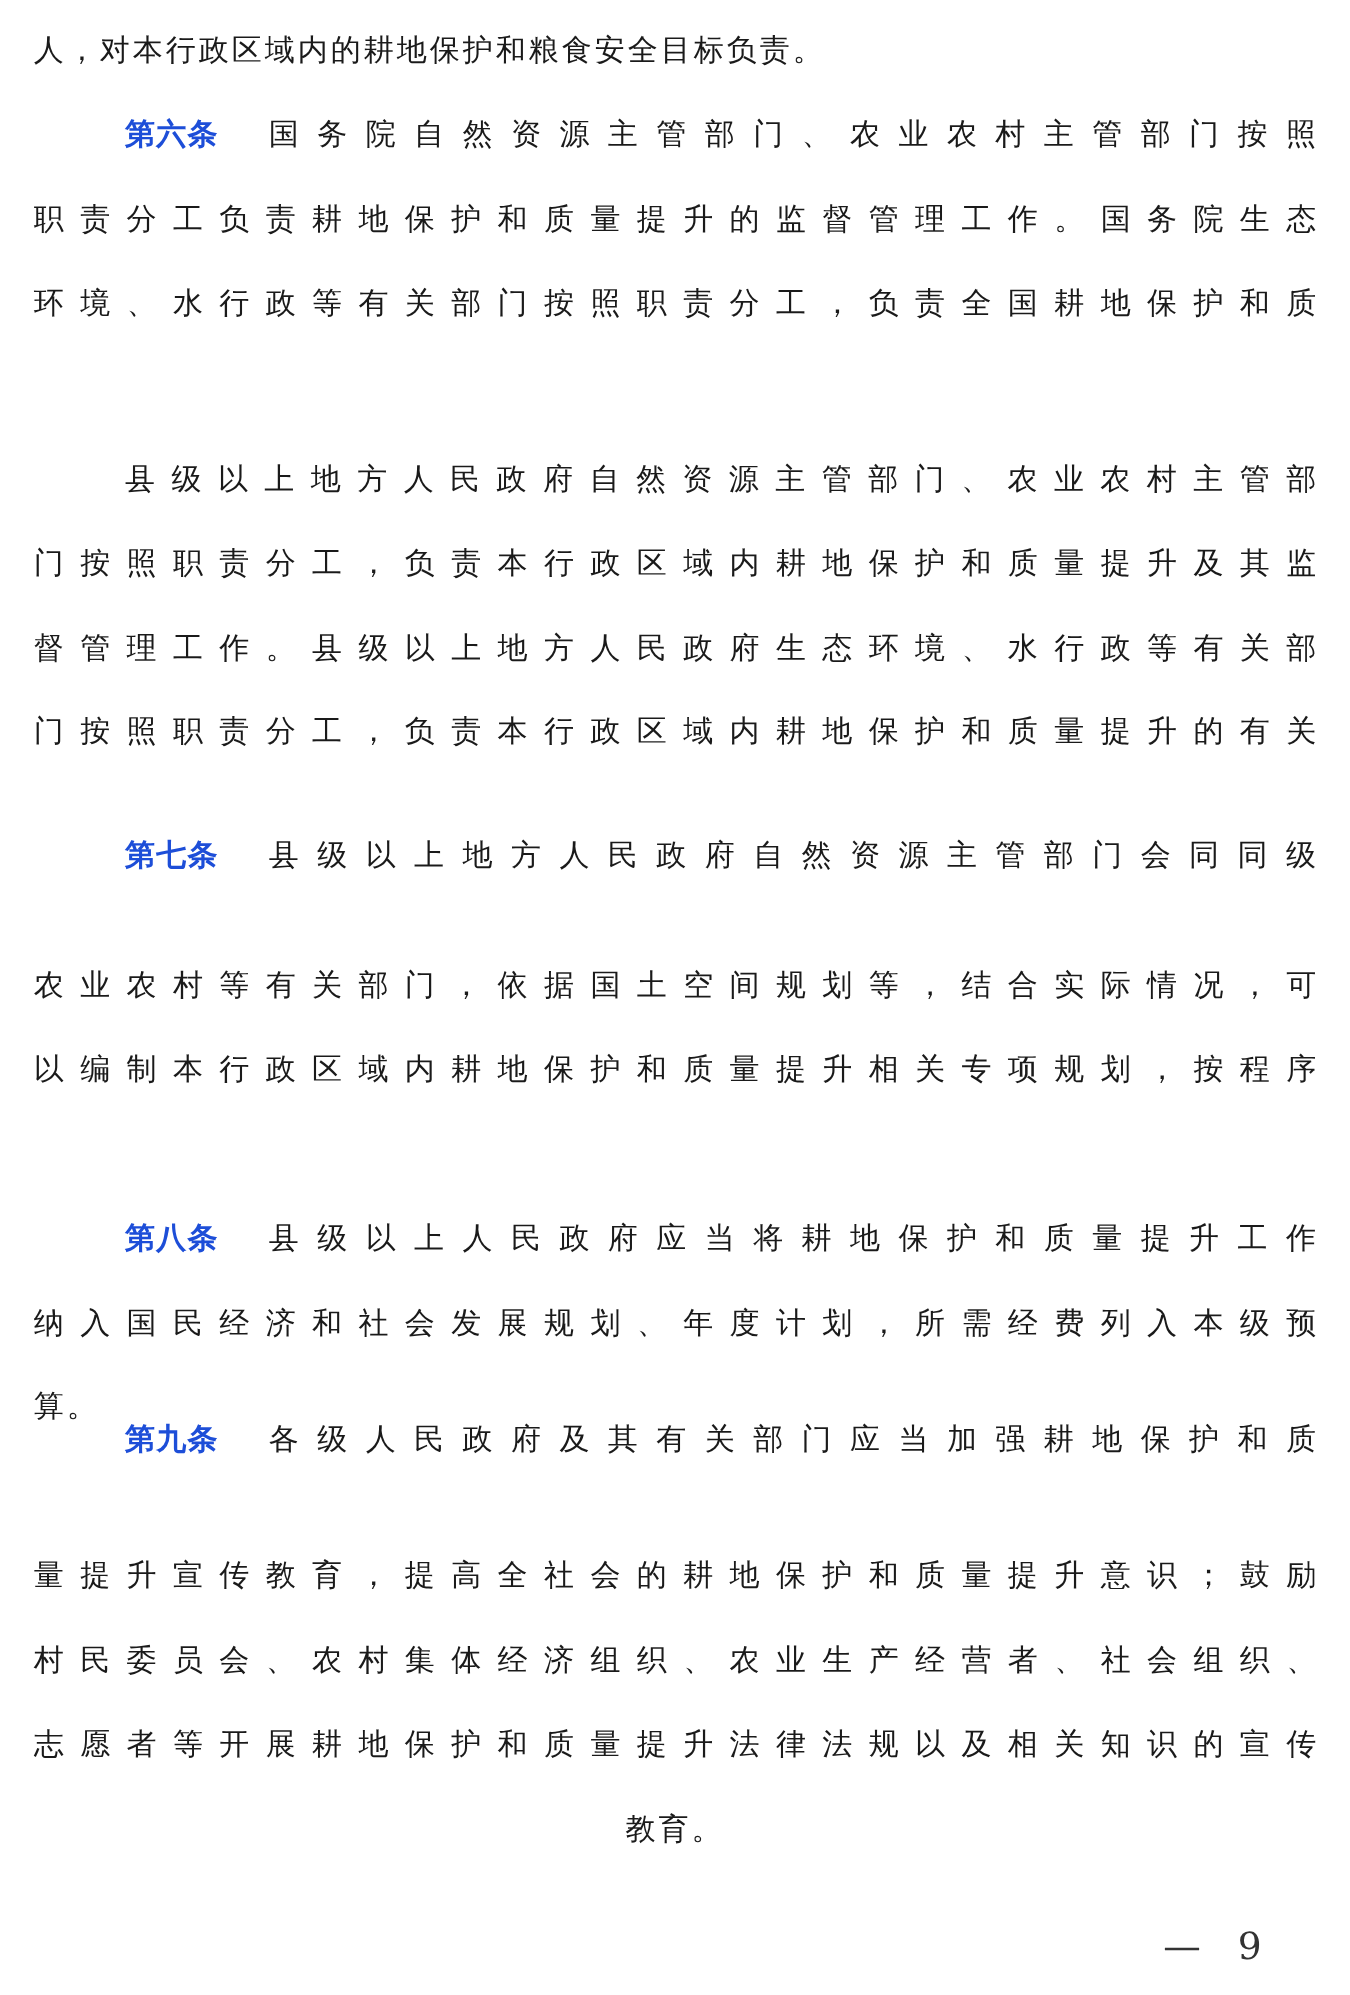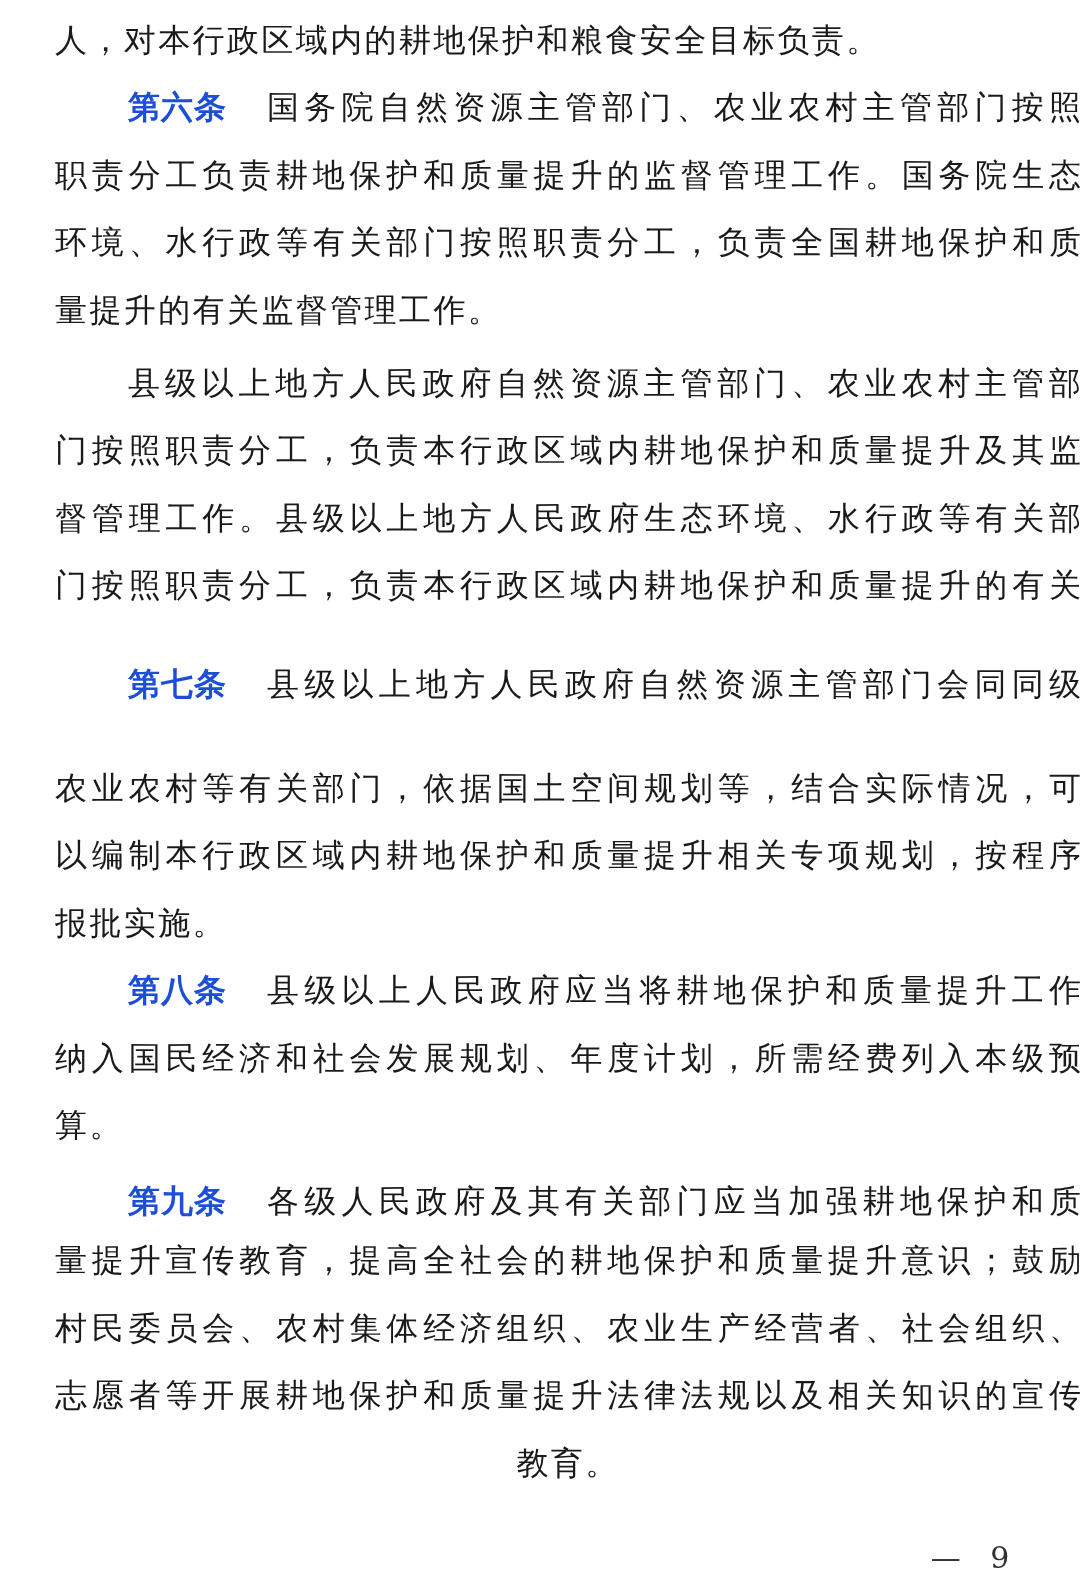--- a/index.html
+++ b/index.html
@@ -21,24 +21,23 @@
     top: 0;
     width: 1080px;
     height: 1596px;
   }
   .line {
     position: absolute;
     left: 27px;
     width: 1026px;
     height: 44px;
     line-height: 44px;
-    font-size: 32px;
+    font-size: 24px;
     white-space: nowrap;
     overflow: visible;
-    margin-left: 28px;
   }
   .line.full {
     text-align: justify;
     text-align-last: justify;
     text-justify: inter-character;
   }
   .line.partial {
     letter-spacing: 2.4px;
   }
   .line.indent {
@@ -172,23 +171,20 @@
         <span class="ch">国</span>
         <span class="ch">耕</span>
         <span class="ch">地</span>
         <span class="ch">保</span>
         <span class="ch">护</span>
         <span class="ch">和</span>
         <span class="ch">质</span>
       </span>
   </div>
 
-  <div class="line partial" style="top:288px;">
-    <span>量提升的有关监督管理工作。</span>
-  </div>
 
   <div class="line full indent" style="top: 361px; display: flex;">
     <span class="jtext" style="display: flex; justify-content: space-between; flex: 1 1 0%;">
         <span class="ch">县</span>
         <span class="ch">级</span>
         <span class="ch">以</span>
         <span class="ch">上</span>
         <span class="ch">地</span>
         <span class="ch">方</span>
         <span class="ch">人</span>
@@ -403,23 +399,20 @@
         <span class="ch">项</span>
         <span class="ch">规</span>
         <span class="ch">划</span>
         <span class="ch">，</span>
         <span class="ch">按</span>
         <span class="ch">程</span>
         <span class="ch">序</span>
       </span>
   </div>
 
-  <div class="line partial" style="top:901px;">
-    <span>报批实施。</span>
-  </div>
 
   <div class="line indent" style="top:968px;">
     <div class="justify-wrap">
       <span class="heading">第八条</span>
       <span class="jtext" style="display: flex; justify-content: space-between; flex: 1 1 0%;">
           <span class="ch">县</span>
           <span class="ch">级</span>
           <span class="ch">以</span>
           <span class="ch">上</span>
           <span class="ch">人</span>
@@ -474,21 +467,21 @@
         <span class="ch">本</span>
         <span class="ch">级</span>
         <span class="ch">预</span>
       </span>
   </div>
 
   <div class="line partial" style="top:1103px;">
     <span>算。</span>
   </div>
 
-  <div class="line indent" style="top:1179px;">
+  <div class="line indent" style="top:1129px;">
     <div class="justify-wrap">
       <span class="heading">第九条</span>
       <span class="jtext" style="display: flex; justify-content: space-between; flex: 1 1 0%;">
           <span class="ch">各</span>
           <span class="ch">级</span>
           <span class="ch">人</span>
           <span class="ch">民</span>
           <span class="ch">政</span>
           <span class="ch">府</span>
           <span class="ch">及</span>

